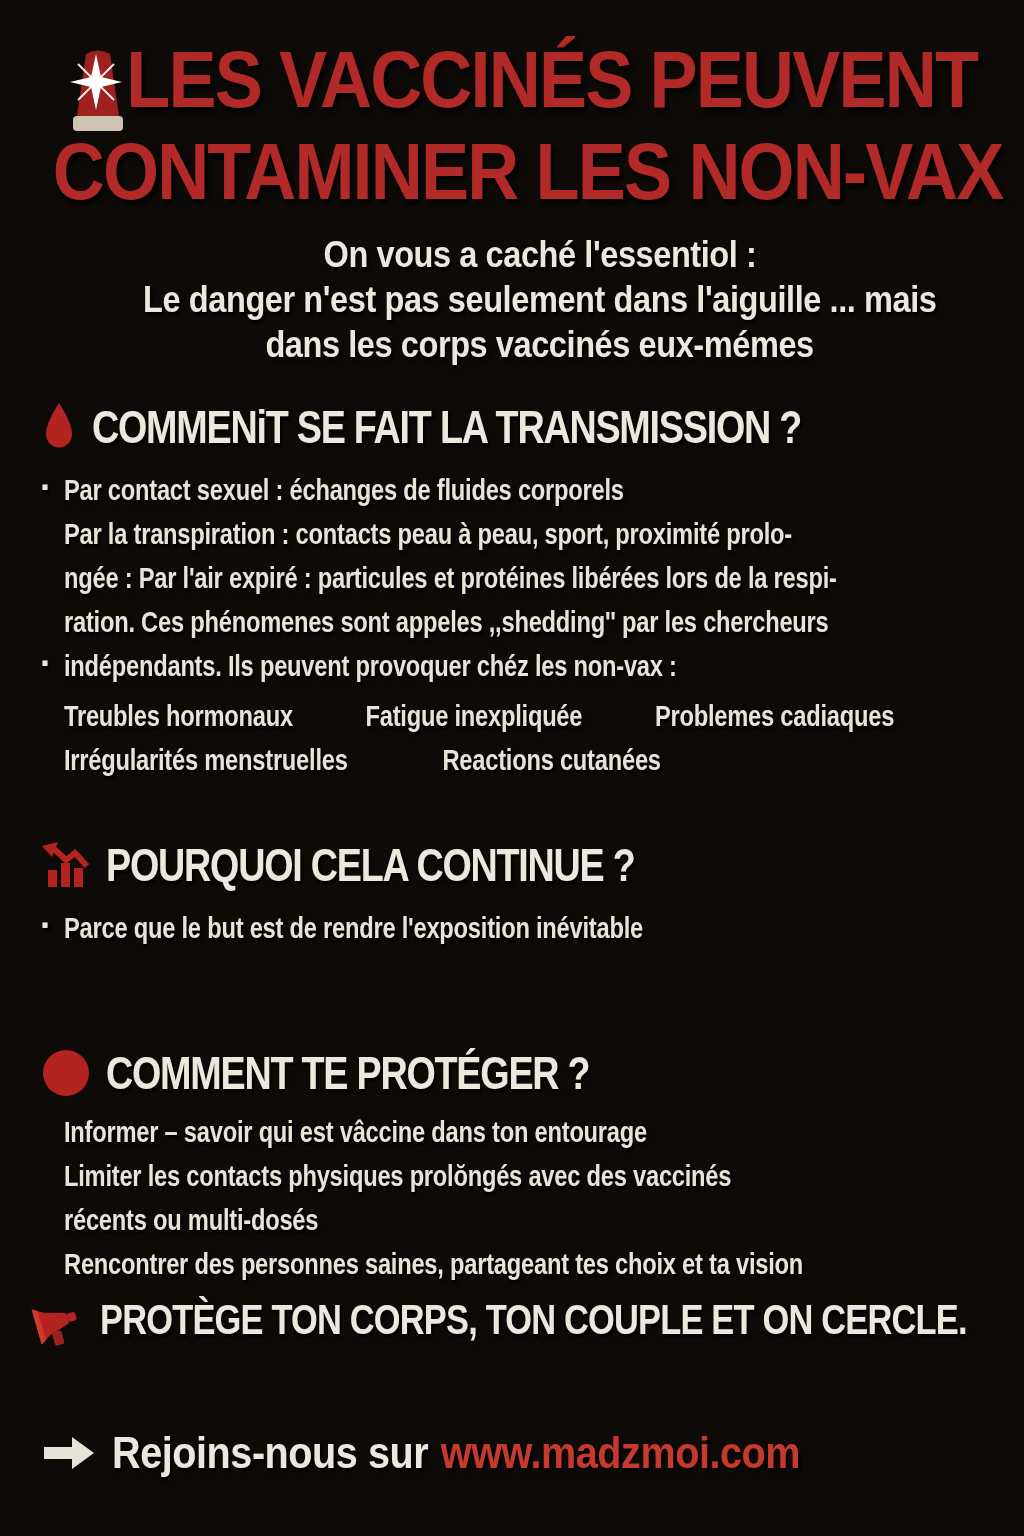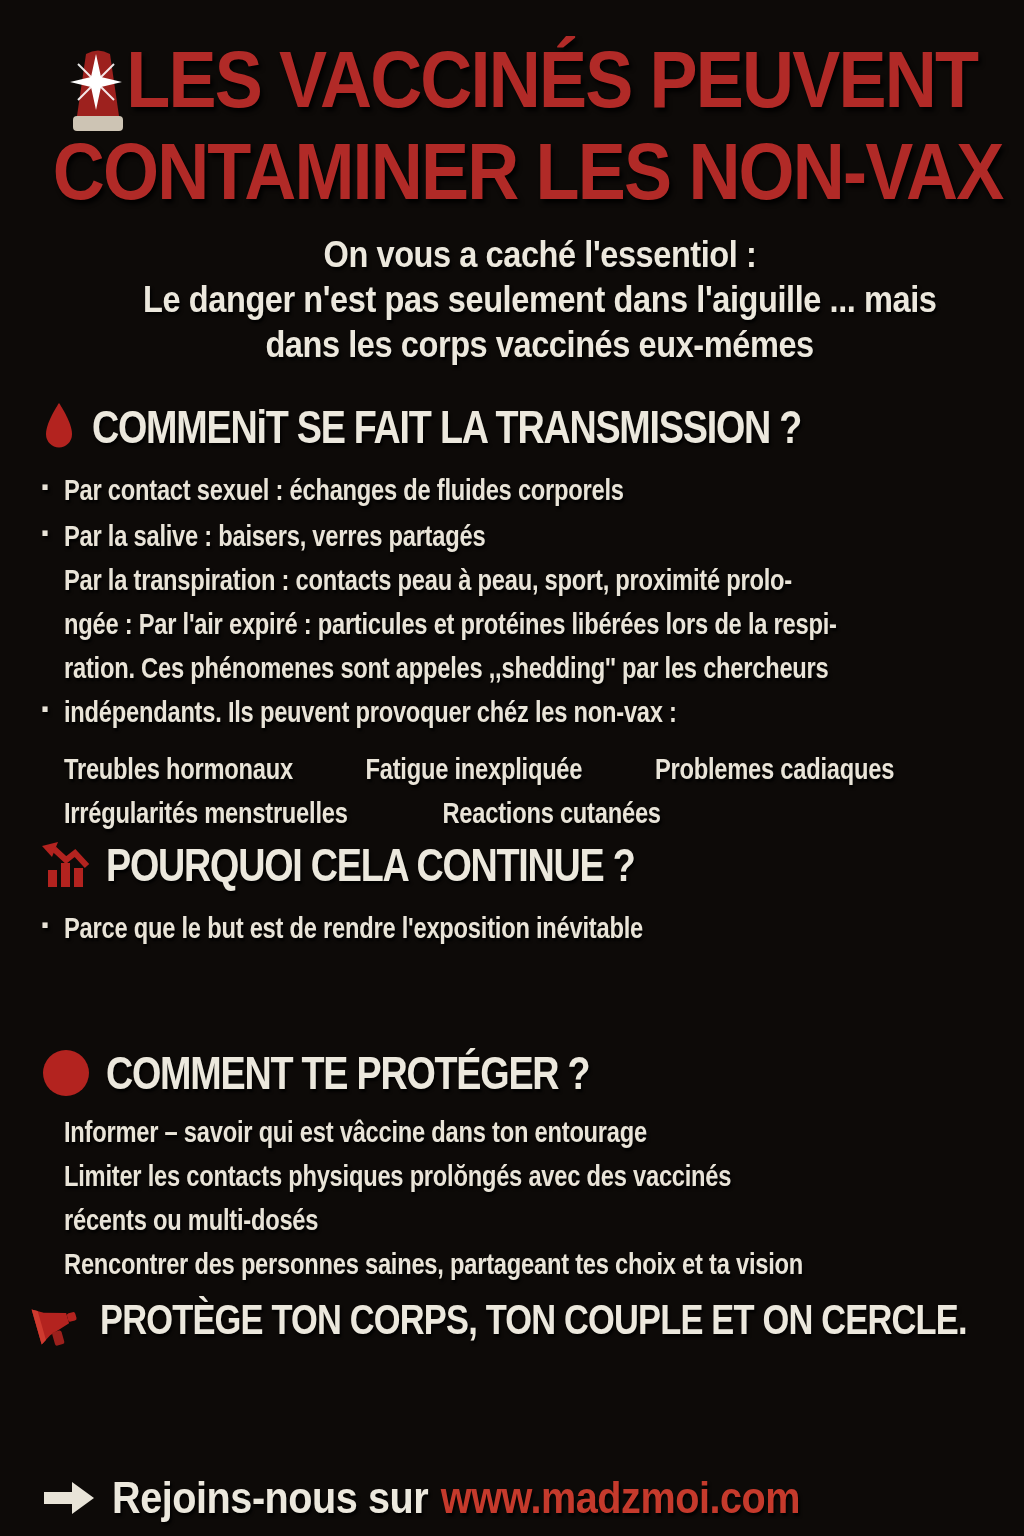--- a/index.html
+++ b/index.html
@@ -28,32 +28,32 @@
   .sec-head .cx{transform:scaleX(.82);transform-origin:0 50%;}
   .body-txt{font-size:30px;line-height:44px;letter-spacing:-.3px;color:#e9e4d8;}
   .bullets{margin-top:10px;}
   .bullet{display:flex;align-items:flex-end;}
   .dot{flex:none;width:24px;}
   .dot::before{content:"·";font-size:36px;}
   .btext{transform:scaleX(.79);transform-origin:0 0;width:1220px;}
   .btext div{white-space:nowrap;}
   .plain-lines{margin-left:24px;margin-top:8px;}
   .plain-lines .btext div{white-space:nowrap;}
-  .symptoms{margin-left:24px;margin-top:13px;text-align:center;}
+  .symptoms{margin-left:24px;margin-top:6px;text-align:center;}
   .sym-wrap{transform:scaleX(.79);transform-origin:0 0;width:1220px;}
   .sym-row{display:flex;gap:92px;white-space:nowrap;}
   .sym-row.r2{gap:120px;}
   
   .cta{position:absolute;left:28px;top:1288px;width:984px;text-shadow:2px 3px 3px rgba(0,0,0,.9);}
   .cta-row{display:flex;align-items:center;gap:14px;height:64px;
     font-size:42px;letter-spacing:-1px;color:#ece8dd;}
   .cta-row .cx{transform:scaleX(.82);transform-origin:0 50%;}
   
   .footer{position:absolute;left:42px;top:1428px;display:flex;align-items:center;gap:16px;
-    font-size:44px;letter-spacing:-.5px;color:#ece8dd;text-shadow:2px 3px 3px rgba(0,0,0,.9);margin-top:45px;}
+    font-size:44px;letter-spacing:-.5px;color:#ece8dd;text-shadow:2px 3px 3px rgba(0,0,0,.9);}
   .footer .cx{transform:scaleX(.9);transform-origin:0 50%;}
   .footer .url{color:#c53a2c;text-decoration:none;margin-left:14px;cursor:pointer;}
   .icon{flex:none;display:inline-flex;align-items:center;justify-content:center;}
 </style>
 </head>
 <body>
 
 <div class="poster">
 
   <span class="icon siren">
@@ -87,26 +87,20 @@
           <path d="M9.5 1 C9.5 1 3 10.5 3 16.5 a6.5 6.8 0 0 0 13 0 C16 10.5 9.5 1 9.5 1 Z" fill="#b3231f"></path>
         </svg>
       </span>
       <span class="cx">COMMENiT SE FAIT LA TRANSMISSION ?</span>
     </div>
     <div class="bullets body-txt">
       <div class="bullet">
         <span class="dot"></span>
         <div class="btext">
             <div>Par contact sexuel : échanges de fluides corporels</div>
-          </div>
-      </div>
-      <div class="bullet">
-        <span class="dot"></span>
-        <div class="btext">
-            <div>Par la salive : baisers, verres partagés</div>
           </div>
       </div>
       <div class="bullet">
         <span class="dot"></span>
         <div class="btext">
           <div>Par la transpiration : contacts peau à peau, sport, proximité prolo-</div>
           <div>ngée : Par l'air expiré : particules et protéines libérées lors de la respi-</div>
           <div>ration. Ces phénomenes sont appeles ,,shedding'' par les chercheurs</div>
           <div>indépendants. Ils peuvent provoquer chéz les non-vax :</div>
         </div>

